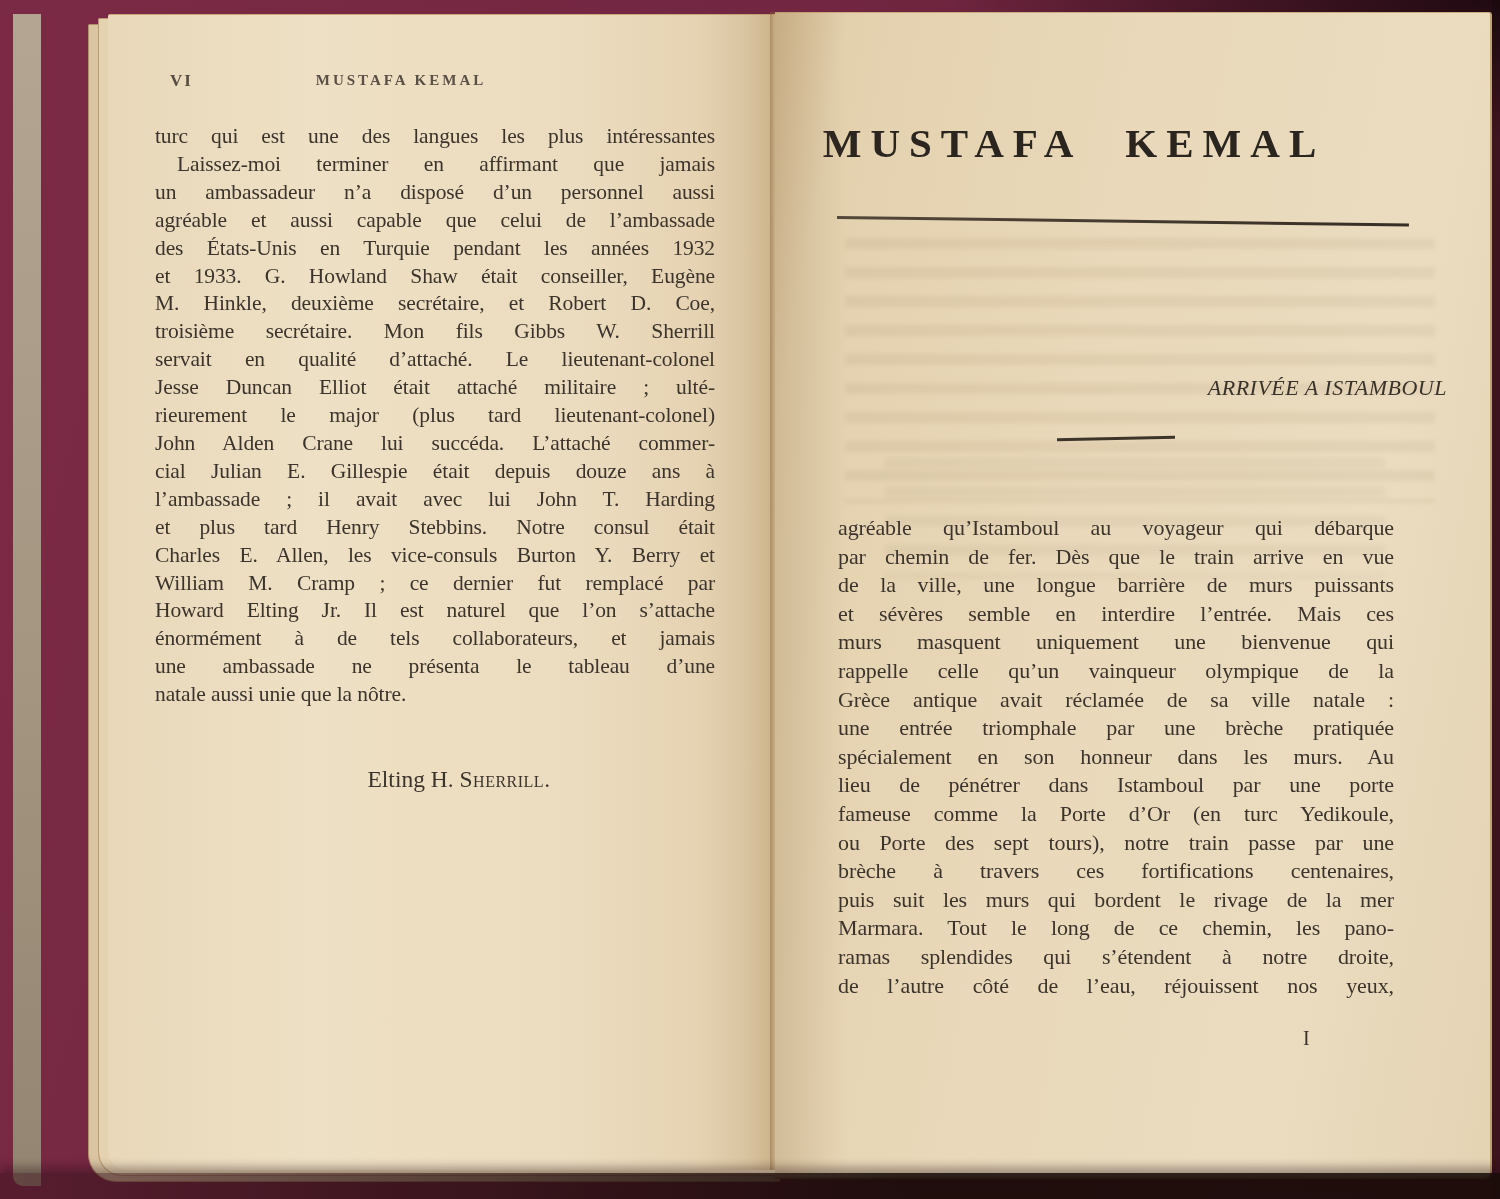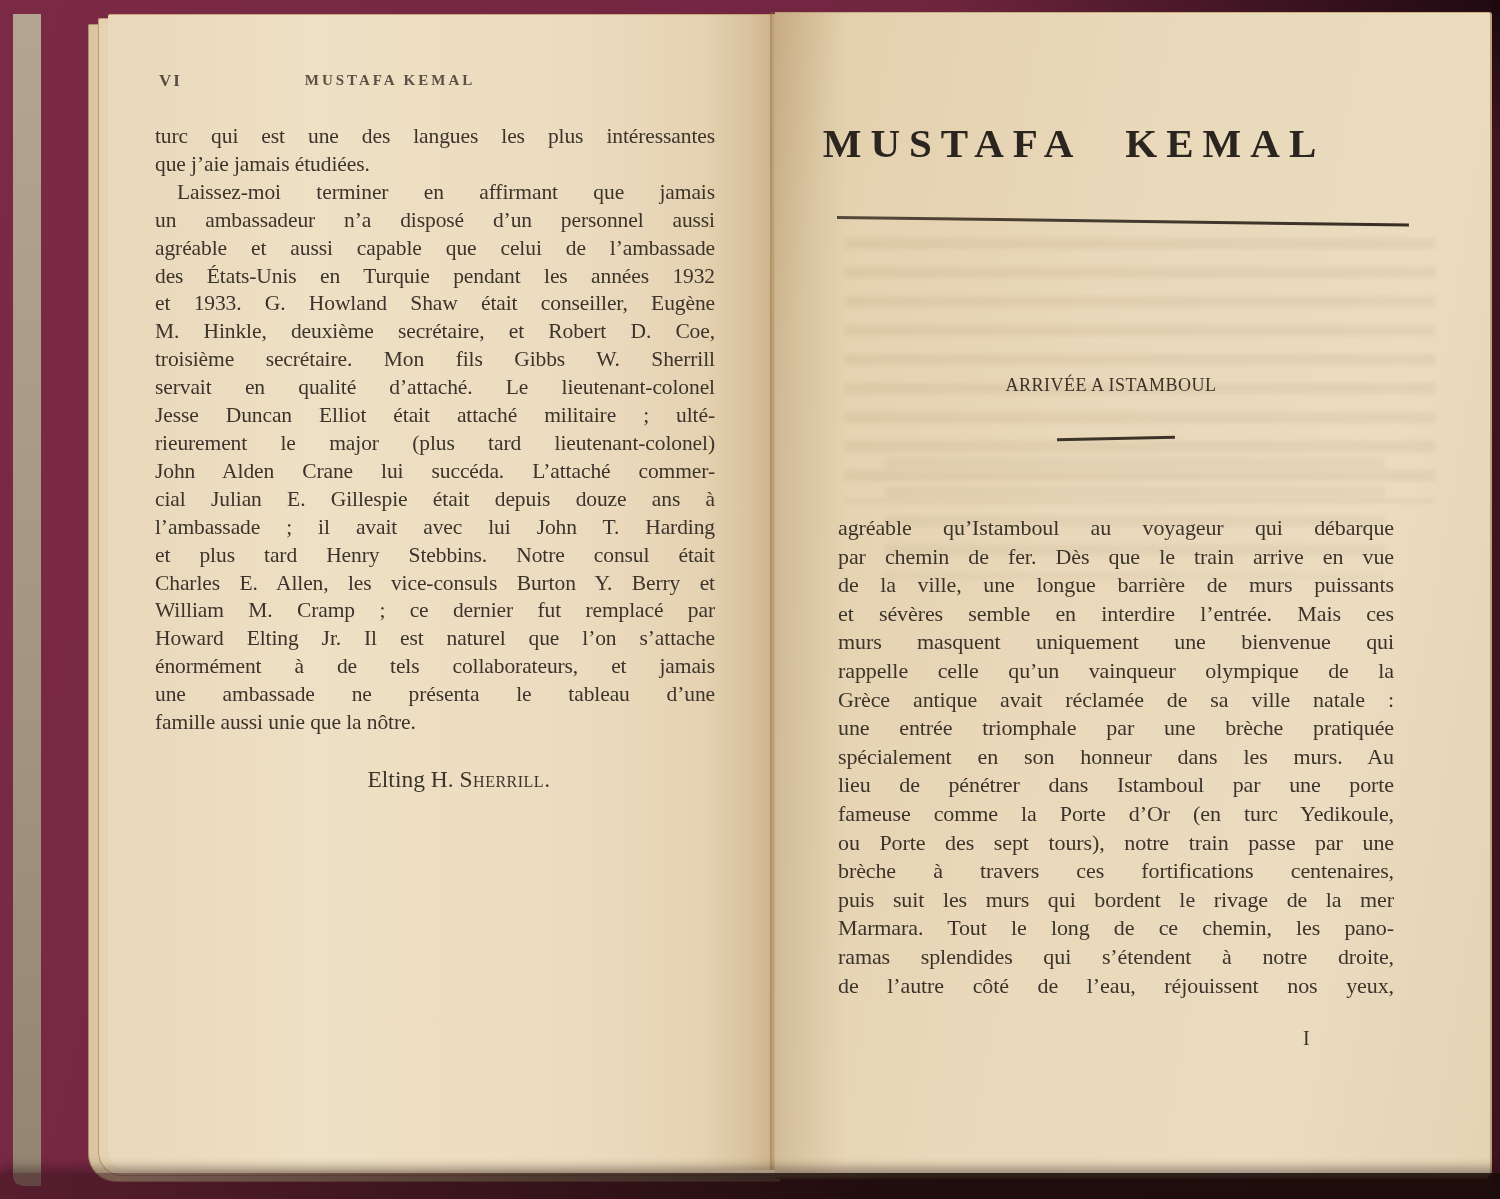--- a/index.html
+++ b/index.html
@@ -52,21 +52,21 @@
   .gutter-shade-r{position:absolute;left:775px;top:12px;width:72px;height:1167px;
     background:linear-gradient(to right,rgba(130,92,48,.20),rgba(130,92,48,0));}
   
   .showthrough{position:absolute;left:70px;top:225px;width:590px;height:265px;
     background:repeating-linear-gradient(to bottom,rgba(110,85,50,.07) 0 11px,rgba(110,85,50,0) 11px 29px);
     filter:blur(2px);}
   .showthrough2{position:absolute;left:110px;top:445px;width:500px;height:120px;
     background:repeating-linear-gradient(to bottom,rgba(110,85,50,.06) 0 10px,rgba(110,85,50,0) 10px 29px);
     filter:blur(2px);}
   
-  .lp-header{position:absolute;left:47px;top:56px;width:560px;height:26px;
+  .lp-header{position:absolute;left:58px;top:56px;width:560px;height:26px;
     color:#564c41;}
   .lp-folio{position:absolute;left:4px;top:0;font-size:17px;font-weight:bold;letter-spacing:2px;}
   .lp-running{position:absolute;left:0;top:1px;width:470px;text-align:center;
     font-size:15px;font-weight:bold;letter-spacing:3px;color:#5a5045;}
   .body-text{position:absolute;color:#3c342c;}
   .lp-body{left:47px;top:108px;width:560px;font-size:21.5px;line-height:27.9px;letter-spacing:-.1px;}
   .rp-body{left:63px;top:501px;width:556px;font-size:22px;line-height:28.6px;letter-spacing:-.1px;}
   .line{text-align:justify;text-align-last:justify;white-space:normal;}
   .line.para-end{text-align-last:left;}
   .lp-body .line.indent{text-indent:22px;}
@@ -76,21 +76,21 @@
   .lp-signature .sc{font-variant:small-caps;letter-spacing:.5px;}
   
   .rp-title{position:absolute;left:0;top:106px;width:716px;padding-right:118px;
     box-sizing:border-box;text-align:center;font-size:41px;font-weight:bold;
     letter-spacing:9px;word-spacing:26px;color:#2b2520;}
   .rule{position:absolute;background:#42382d;}
   .rule-long{left:62px;top:203px;width:572px;height:3px;transform:rotate(.75deg);transform-origin:left center;
     background:linear-gradient(to right,#55483a,#362d24);}
   .rule-short{left:282px;top:424px;width:118px;height:3px;transform:rotate(-1.2deg);background:#3d342a;}
   .rp-chapter{position:absolute;left:0;top:362px;width:716px;padding-right:44px;
-    box-sizing:border-box;text-align:center;font-size:18px;letter-spacing:.5px;color:#3a322a;}
+    box-sizing:border-box;text-align:right;font-size:22px;letter-spacing:.5px;color:#3a322a;font-style:italic;}
   .rp-pagenum{position:absolute;left:528px;top:1014px;font-size:20px;letter-spacing:1px;color:#3c342c;}
 </style>
 </head>
 <body>
 
 <div class="scene">
 
   <div class="cover-shade-tr"></div>
   <div class="cover-shade-right"></div>
 
@@ -99,41 +99,40 @@
   <div class="under1"></div>
   <div class="under2"></div>
 
   <div class="page page-left">
     <div class="lp-header">
       <span class="lp-folio">VI</span>
       <span class="lp-running">MUSTAFA KEMAL</span>
     </div>
     <div class="body-text lp-body">
         <div class="line">turc qui est une des langues les plus intéressantes</div>
-        <div class="line para-end">que j’aie jamais étudiées.</div>
         <div class="line indent">Laissez-moi terminer en affirmant que jamais</div>
         <div class="line">un ambassadeur n’a disposé d’un personnel aussi</div>
         <div class="line">agréable et aussi capable que celui de l’ambassade</div>
         <div class="line">des États-Unis en Turquie pendant les années 1932</div>
         <div class="line">et 1933. G. Howland Shaw était conseiller, Eugène</div>
         <div class="line">M. Hinkle, deuxième secrétaire, et Robert D. Coe,</div>
         <div class="line">troisième secrétaire. Mon fils Gibbs W. Sherrill</div>
         <div class="line">servait en qualité d’attaché. Le lieutenant-colonel</div>
         <div class="line">Jesse Duncan Elliot était attaché militaire ; ulté-</div>
         <div class="line">rieurement le major (plus tard lieutenant-colonel)</div>
         <div class="line">John Alden Crane lui succéda. L’attaché commer-</div>
         <div class="line">cial Julian E. Gillespie était depuis douze ans à</div>
         <div class="line">l’ambassade ; il avait avec lui John T. Harding</div>
         <div class="line">et plus tard Henry Stebbins. Notre consul était</div>
         <div class="line">Charles E. Allen, les vice-consuls Burton Y. Berry et</div>
         <div class="line">William M. Cramp ; ce dernier fut remplacé par</div>
         <div class="line">Howard Elting Jr. Il est naturel que l’on s’attache</div>
         <div class="line">énormément à de tels collaborateurs, et jamais</div>
         <div class="line">une ambassade ne présenta le tableau d’une</div>
-        <div class="line para-end">famille aussi unie que la nôtre.</div>
+        <div class="line para-end">natale aussi unie que la nôtre.</div>
       </div>
     <div class="lp-signature"><span>Elting H.</span> <span class="sc">Sherrill.</span></div>
   </div>
 
   <div class="page page-right">
     <div class="showthrough"></div>
     <div class="showthrough2"></div>
     <div class="rp-title">MUSTAFA KEMAL</div>
     <div class="rule rule-long"></div>
     <div class="rp-chapter">ARRIVÉE A ISTAMBOUL</div>

